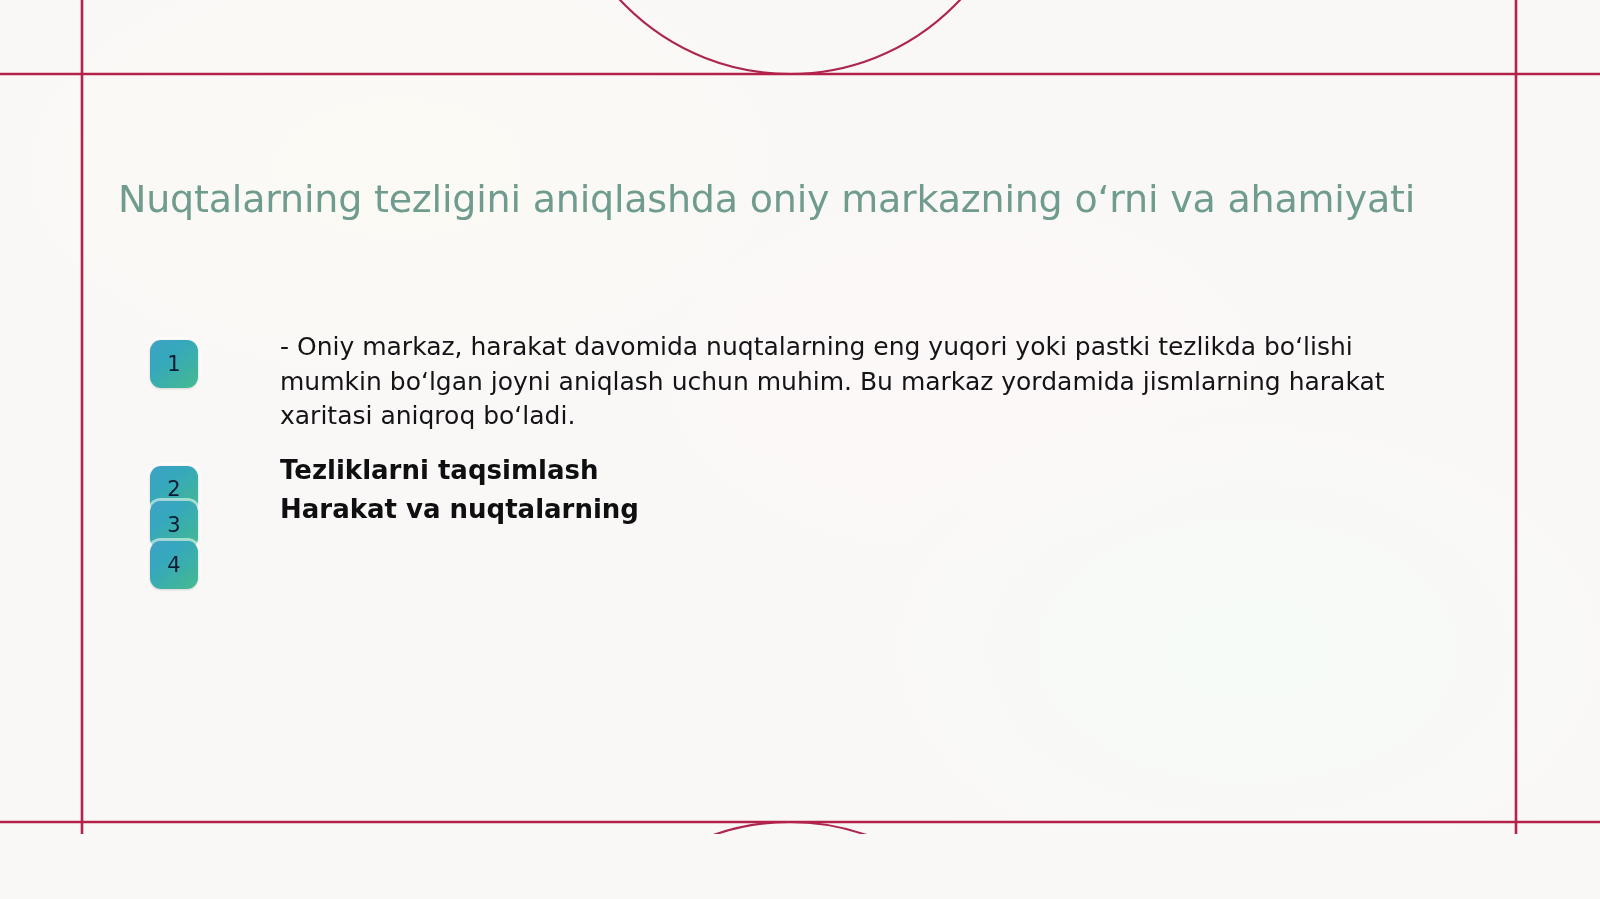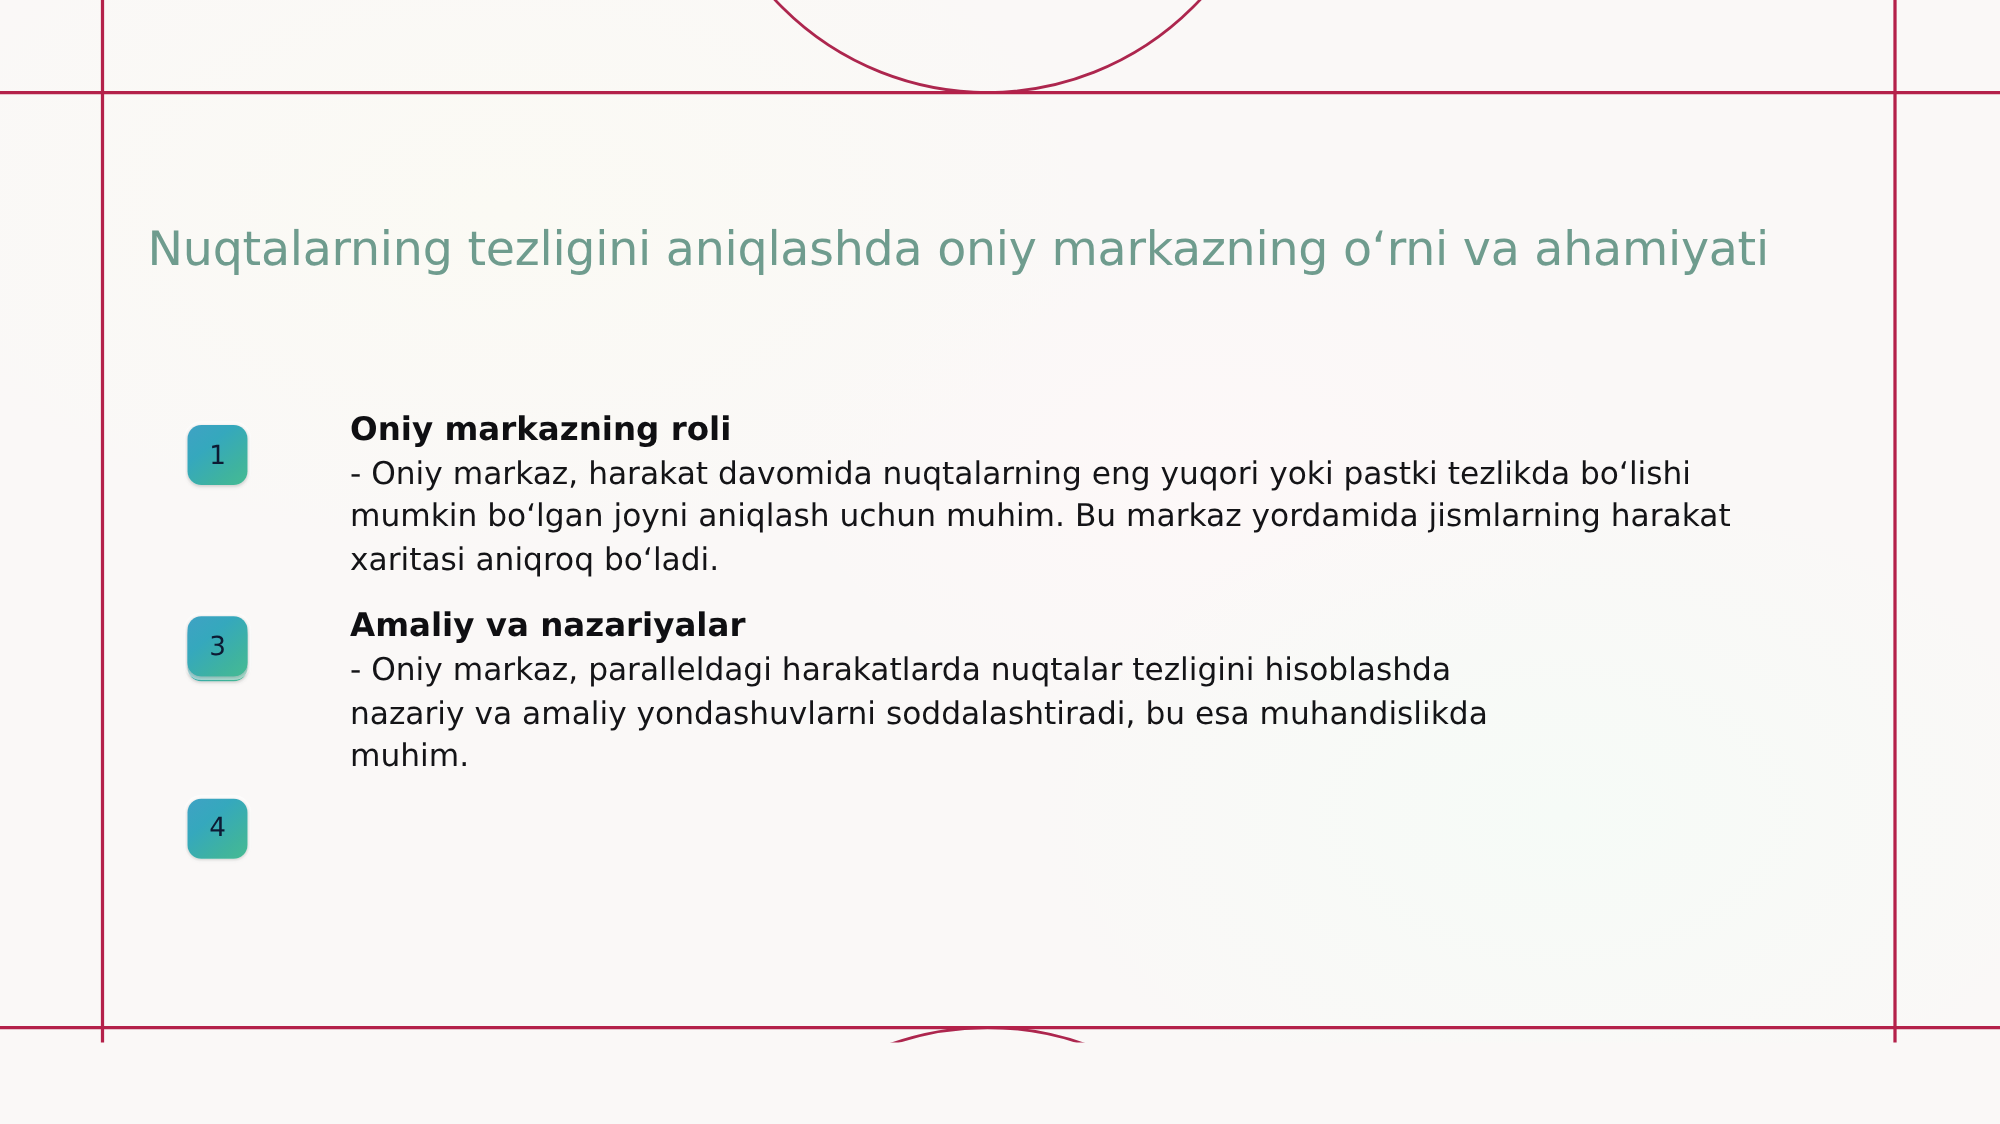--- a/index.html
+++ b/index.html
@@ -137,34 +137,31 @@
       <line x1="1516" y1="0" x2="1516" y2="899" stroke="#b4214a" stroke-width="2.6"></line>
     </svg>
   </div>
 
   <h1 class="slide-title">Nuqtalarning tezligini aniqlashda oniy markazning o‘rni va ahamiyati</h1>
 
   <div class="content">
 
     <div class="item item-1">
       <div class="badge">1</div>
-      <div class="item-heading">Oniy markazning roli</div>
       <div class="item-body">  - Oniy markaz, harakat davomida nuqtalarning eng yuqori yoki pastki tezlikda bo‘lishi mumkin bo‘lgan joyni aniqlash uchun muhim. Bu markaz yordamida jismlarning harakat xaritasi aniqroq bo‘ladi.</div>
     </div>
 
     <div class="item item-2">
       <div class="badge">2</div>
+      <div class="item-heading">Tezliklarni taqsimlash</div>
     </div>
 
     <div class="item item-3">
       <div class="badge">3</div>
-      <div class="item-heading">Amaliy va nazariyalar</div>
-      <div class="item-body">  - Oniy markaz, paralleldagi harakatlarda nuqtalar tezligini hisoblashda
-nazariy va amaliy yondashuvlarni soddalashtiradi, bu esa muhandislikda
-muhim.</div>
+      <div class="item-heading">Harakat va nuqtalarning</div>
     </div>
 
     <div class="item item-4">
       <div class="badge">4</div>
     </div>
 
   </div>
 </div>
 
 </body></html>

